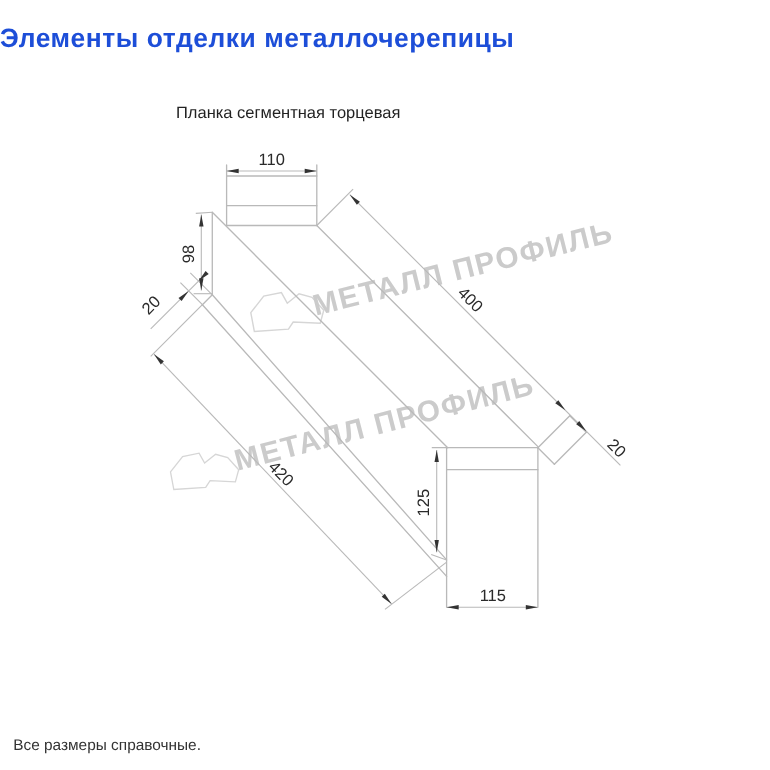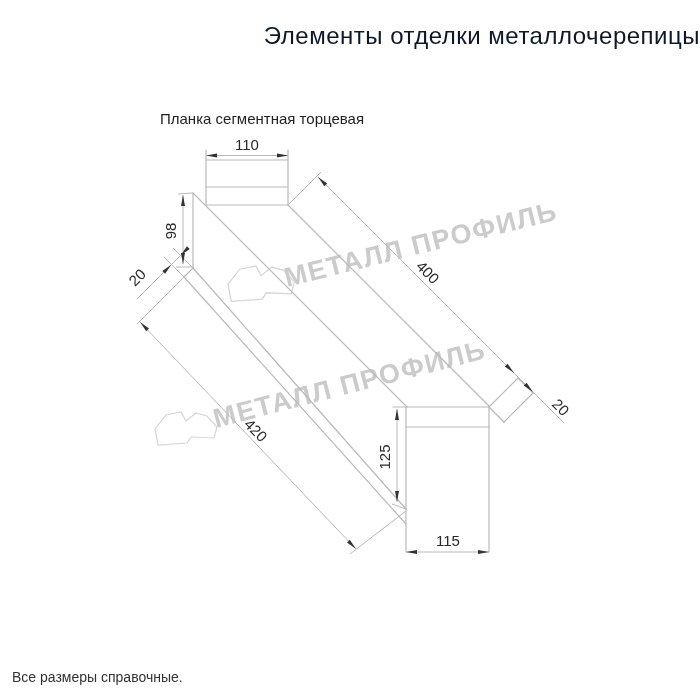--- a/index.html
+++ b/index.html
@@ -1,28 +1,28 @@
 <!DOCTYPE html>
 <html><head>
 <meta charset="utf-8">
 <style>
   html,body{margin:0;padding:0;}
   body{
     width:700px;height:700px;position:relative;background:#ffffff;
     font-family:"Liberation Sans", sans-serif;overflow:hidden;
   }
   .page-title{
-    position:absolute;top:22px;left:0;right:0;text-align:right;
-    font-size:24px;font-weight:normal;color:#0f172a;letter-spacing:0.5px;
+    position:absolute;top:22px;left:0;right:0;text-align:left;
+    font-size:24px;font-weight:bold;color:#1d4ed8;letter-spacing:0.5px;
   }
   .subtitle{
     position:absolute;top:94px;left:0;width:700px;text-align:center;
     font-size:15px;color:#222;line-height:18px;
   }
-  .subtitle div{margin:16px 176px 0 0;} 
+  .subtitle div{margin:0 176px 0 0;} 
   svg.drawing{position:absolute;left:0;top:0;}
   .footer{
     position:absolute;left:12px;bottom:14px;
     font-size:14px;color:#333;line-height:17px;
   }
   .dim-num{font-size:15px;fill:#2a2a2a;}
   .wm-text{font-size:27px;font-weight:bold;fill:#cbcbcb;letter-spacing:1.5px;}
 </style>
 </head>
 <body>

